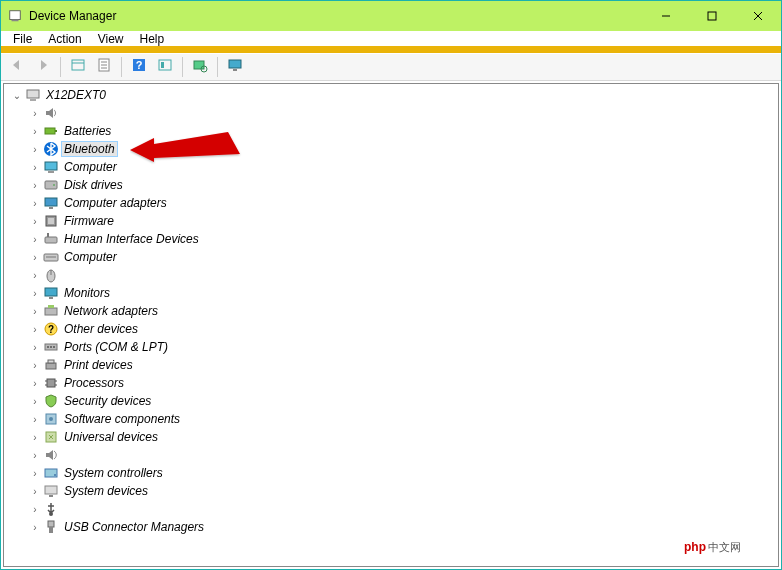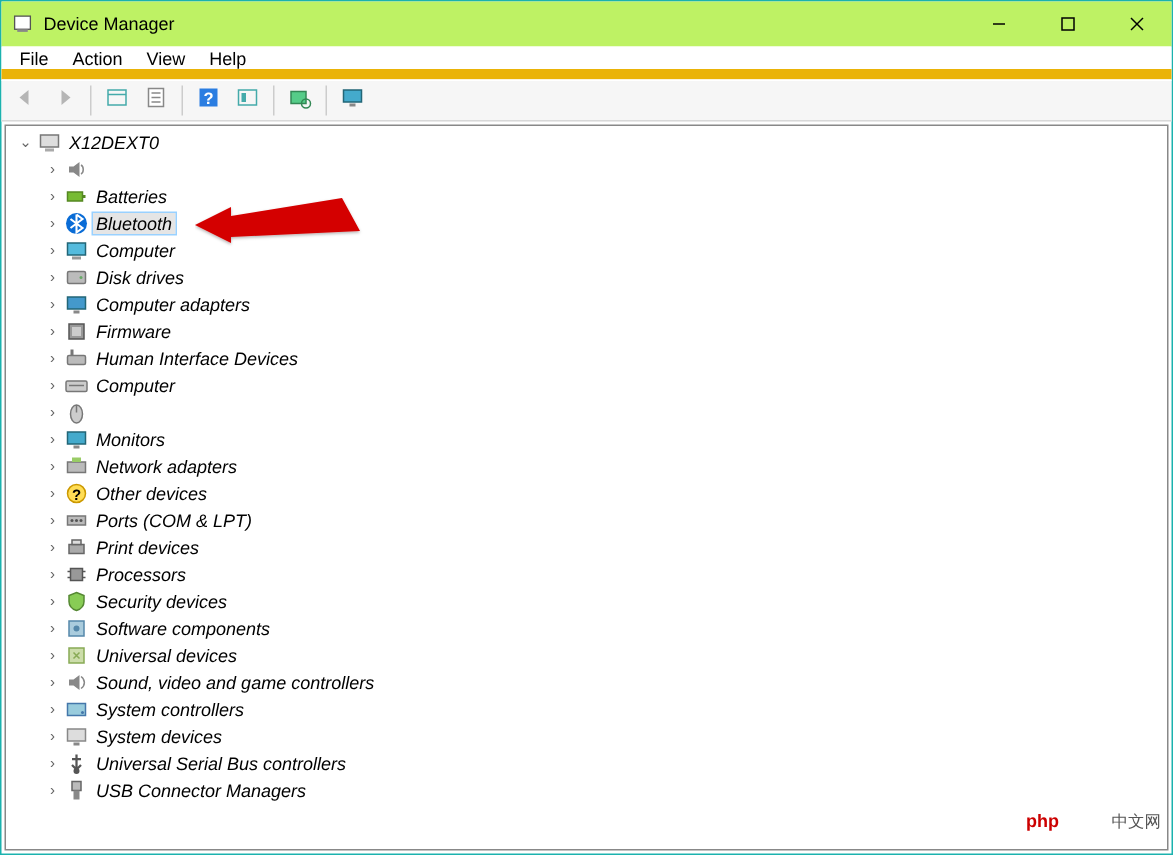--- a/index.html
+++ b/index.html
@@ -18,21 +18,21 @@
   .tool-sep { width:1px; height:20px; background:#ccc; margin:0 3px; }
   .content { flex:1; margin:2px; border:1px solid #888; background:#fff; overflow:auto; padding:2px 0; }
   .tree-root { font-size:12px; }
   .tree-row { display:flex; align-items:center; height:18px; padding-left:6px; white-space:nowrap; }
   .tree-row .expander { width:14px; height:14px; display:flex; align-items:center; justify-content:center; color:#666; font-size:10px; cursor:default; }
   .tree-row .node-icon { width:16px; height:16px; margin:0 3px 0 1px; display:flex; align-items:center; justify-content:center; }
   .tree-row .node-label { padding:0 2px;font-style:italic; }
   .tree-row.level1 { padding-left:24px; }
   .tree-row.selected .node-label { background:#e5e5e5; outline:1px solid #99d1ff; }
   .arrow-annotation { position:absolute; left:130px; top:132px; pointer-events:none; }
-  .watermark { position:absolute; right:8px; bottom:8px; width:90px; height:30px; background:rgba(255,255,255,.85); border-radius:14px; display:flex; align-items:center; justify-content:space-between; font-size:11px; color:#555; }
+  .watermark { position:absolute; right:8px; bottom:8px; width:90px; height:30px; background:rgba(255,255,255,.85); border-radius:14px; display:flex; align-items:center; justify-content:flex-start; font-size:11px; color:#555; }
   .watermark b { color:#c00; margin-right:2px; font-size:12px; }
 </style>
 </head>
 <body>
 
 <div class="window">
 
   <div class="titlebar">
     <span class="app-icon">
       <svg width="14" height="14" viewBox="0 0 16 16">
@@ -328,21 +328,20 @@
           <span class="node-label">Universal devices</span>
         </div>
         <div class="tree-row level1">
           <span class="expander">›</span>
           <span class="node-icon">
             <svg width="16" height="16" viewBox="0 0 16 16">
               <path d="M3 6h3l4-3v10l-4-3H3z" fill="#888"></path>
               <path d="M11 4c3 2 3 6 0 8" fill="none" stroke="#888"></path>
             </svg>
           </span>
-          <span class="node-label">Sound, video and game controllers</span>
         </div>
         <div class="tree-row level1">
           <span class="expander">›</span>
           <span class="node-icon">
             <svg width="16" height="16" viewBox="0 0 16 16">
               <rect x="2" y="4" width="12" height="8" fill="#9cd" stroke="#47a"></rect>
               <circle cx="12" cy="10" r="1" fill="#47a"></circle>
             </svg>
           </span>
           <span class="node-label">System controllers</span>
@@ -358,21 +357,20 @@
           <span class="node-label">System devices</span>
         </div>
         <div class="tree-row level1">
           <span class="expander">›</span>
           <span class="node-icon">
             <svg width="16" height="16" viewBox="0 0 16 16">
               <path d="M8 2v10m0 0l-3-3m3 3l3-3M5 5h6" stroke="#555" fill="none" stroke-width="1.5"></path>
               <circle cx="8" cy="13" r="2" fill="#555"></circle>
             </svg>
           </span>
-          <span class="node-label">Universal Serial Bus controllers</span>
         </div>
         <div class="tree-row level1">
           <span class="expander">›</span>
           <span class="node-icon">
             <svg width="16" height="16" viewBox="0 0 16 16">
               <rect x="5" y="2" width="6" height="6" fill="#bbb" stroke="#666"></rect>
               <rect x="6" y="8" width="4" height="6" fill="#888"></rect>
             </svg>
           </span>
           <span class="node-label">USB Connector Managers</span>

